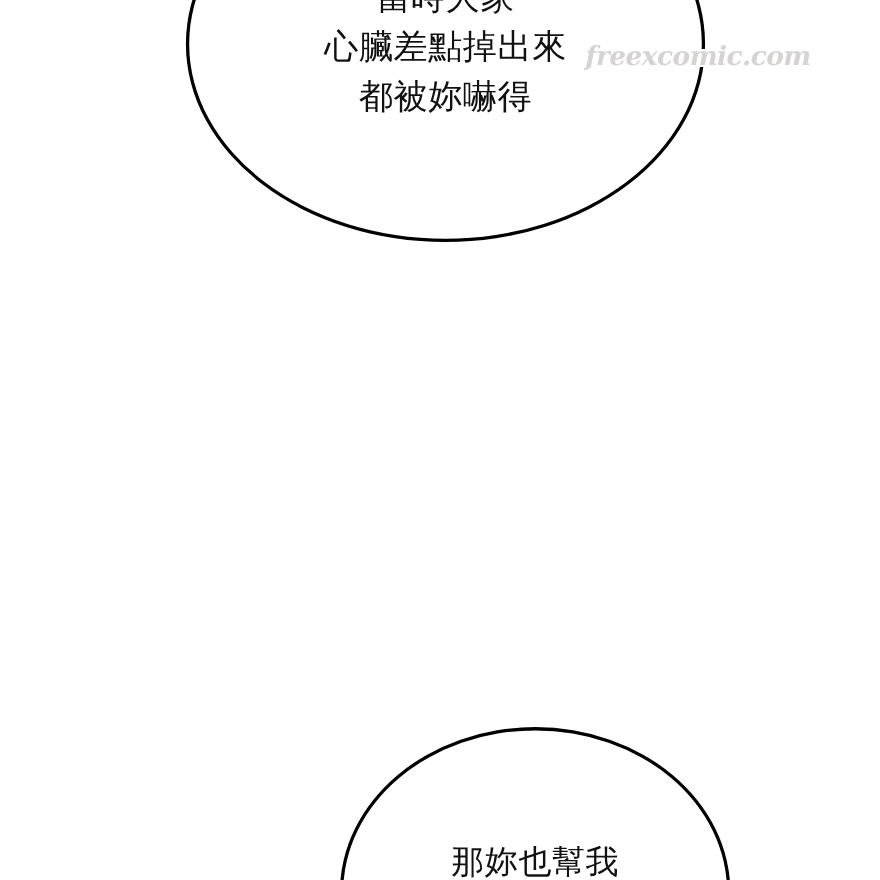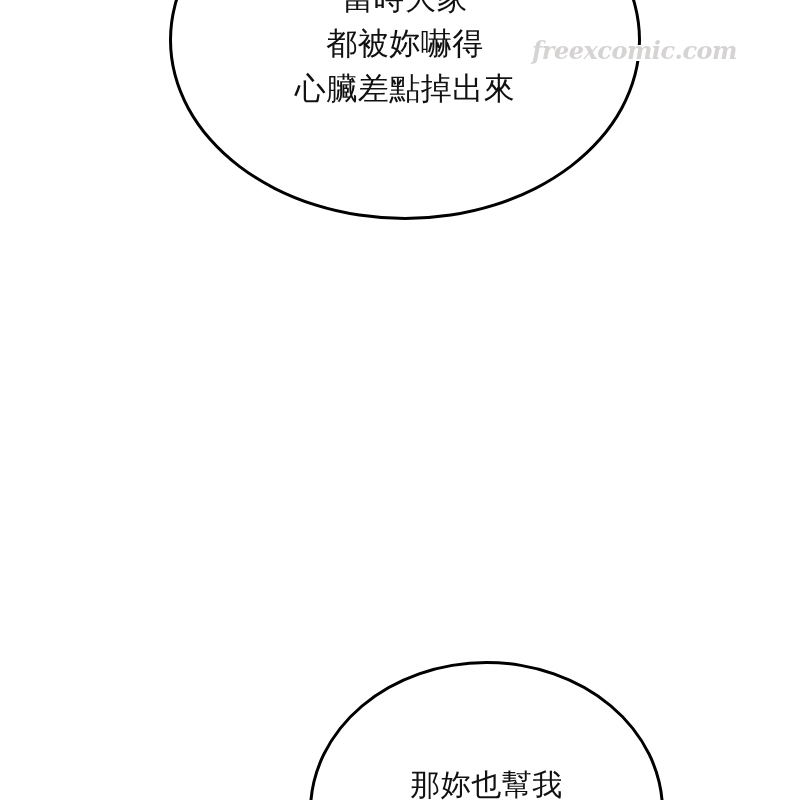--- a/index.html
+++ b/index.html
@@ -107,22 +107,22 @@
 </style>
 </head>
 <body>
 
 <div id="panel">
 
   <div id="bubble-top" class="bubble"></div>
 
   <div id="dialogue-top" class="dialogue">
     <span class="line">當時大家</span>
+    <span class="line">心臟差點掉出來</span>
     <span class="line">都被妳嚇得</span>
-    <span class="line">心臟差點掉出來</span>
   </div>
 
   <div id="bubble-bottom" class="bubble"></div>
 
   <div id="dialogue-bottom" class="dialogue">
     <span class="line">那妳也幫我</span>
   </div>
 
   <div id="watermark">freexcomic.com</div>
 

